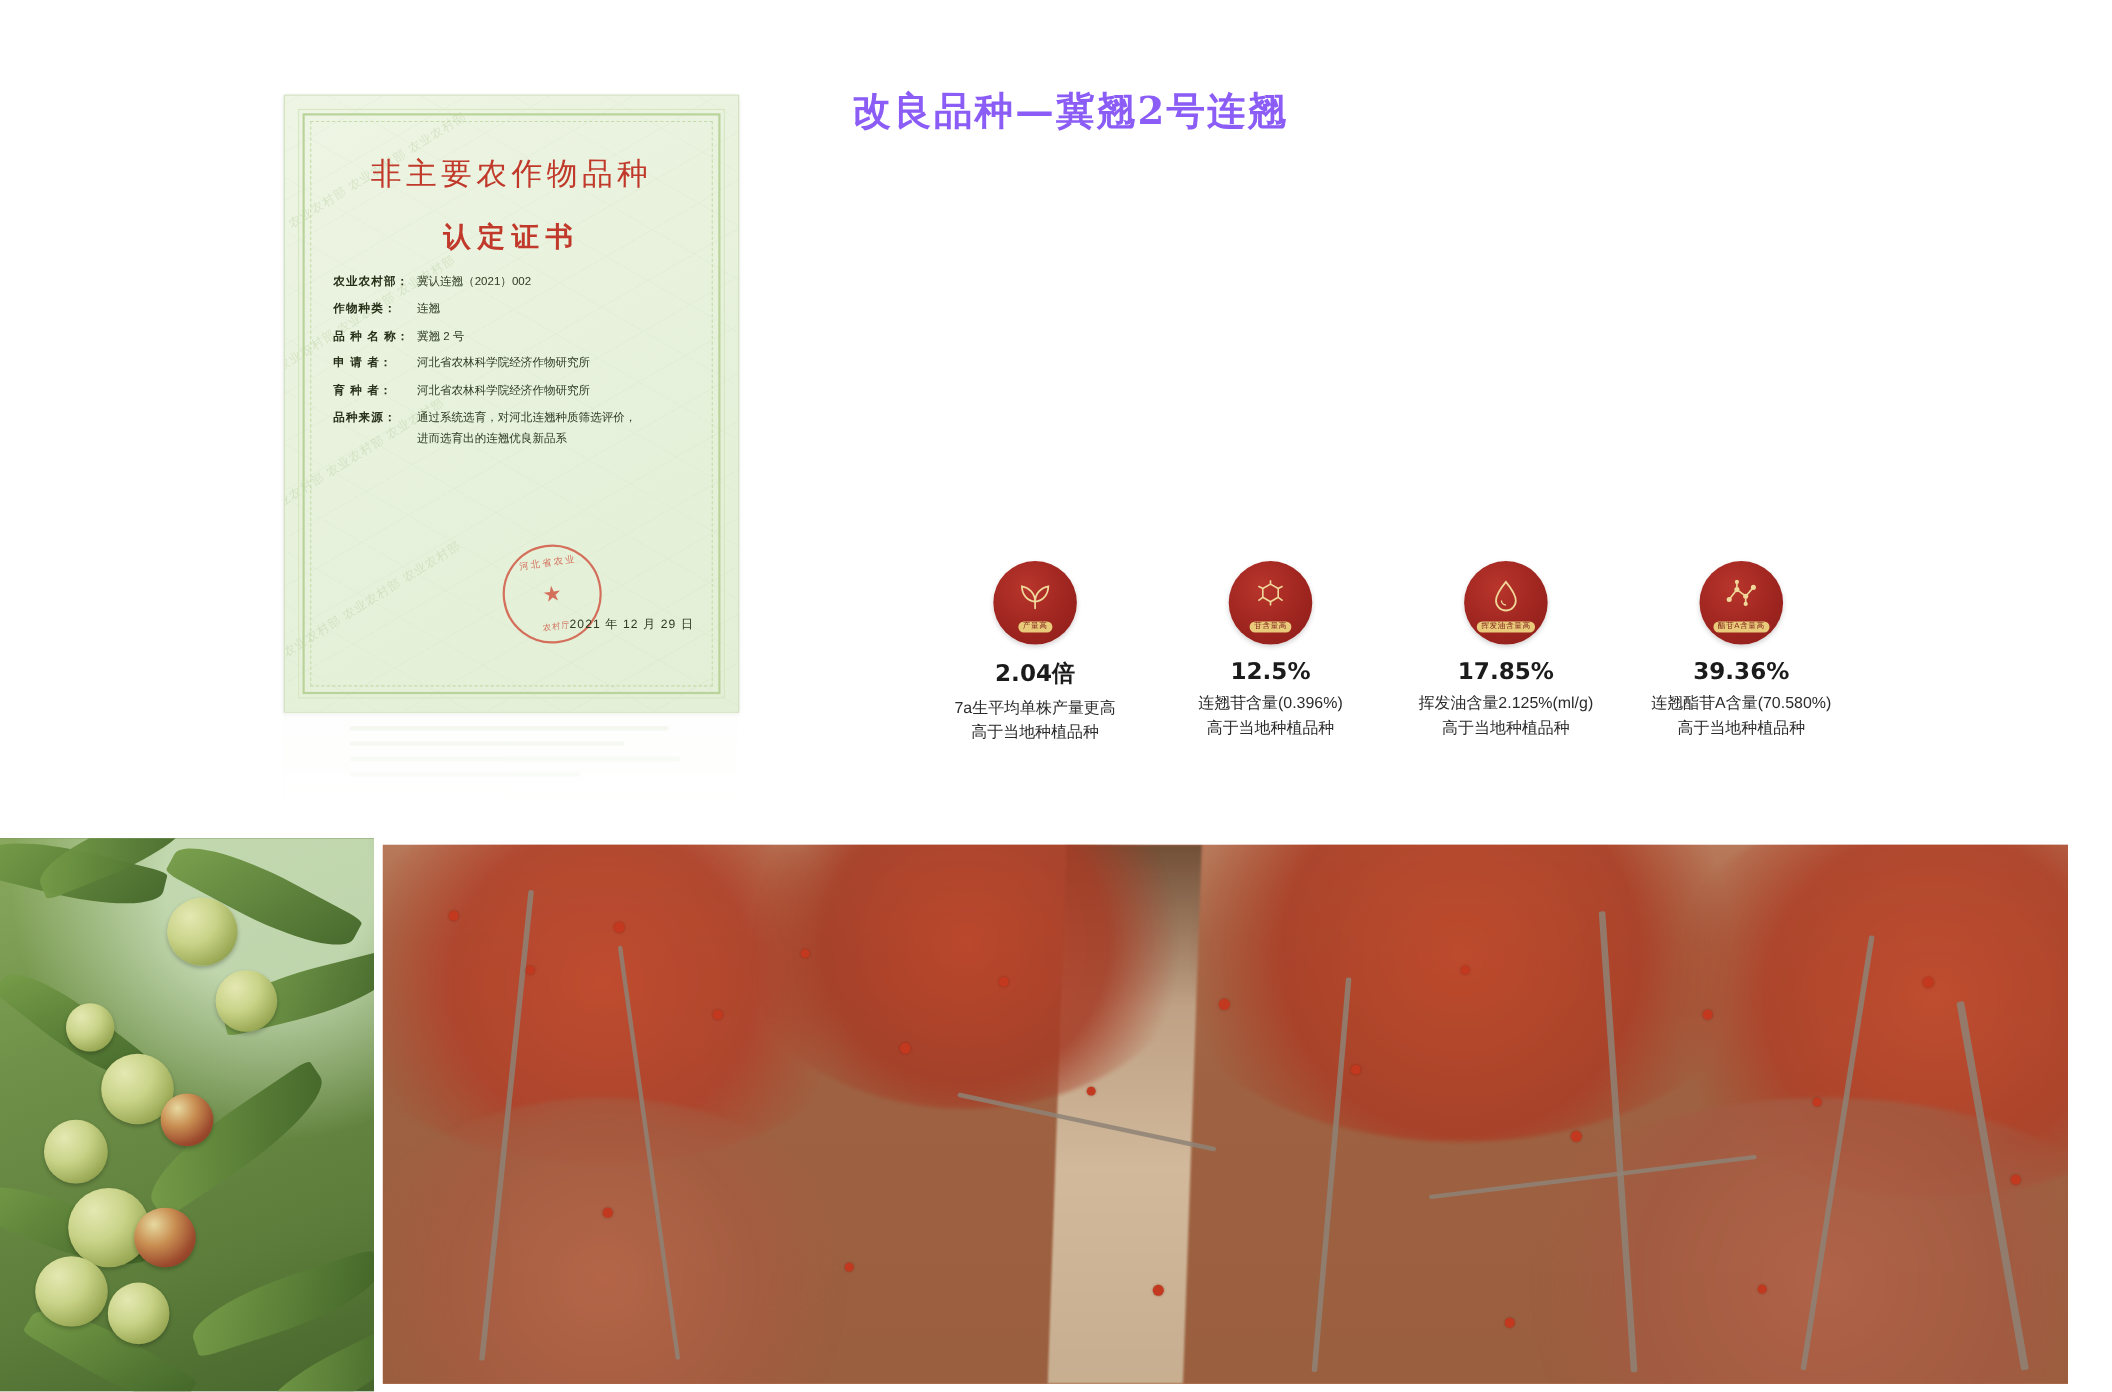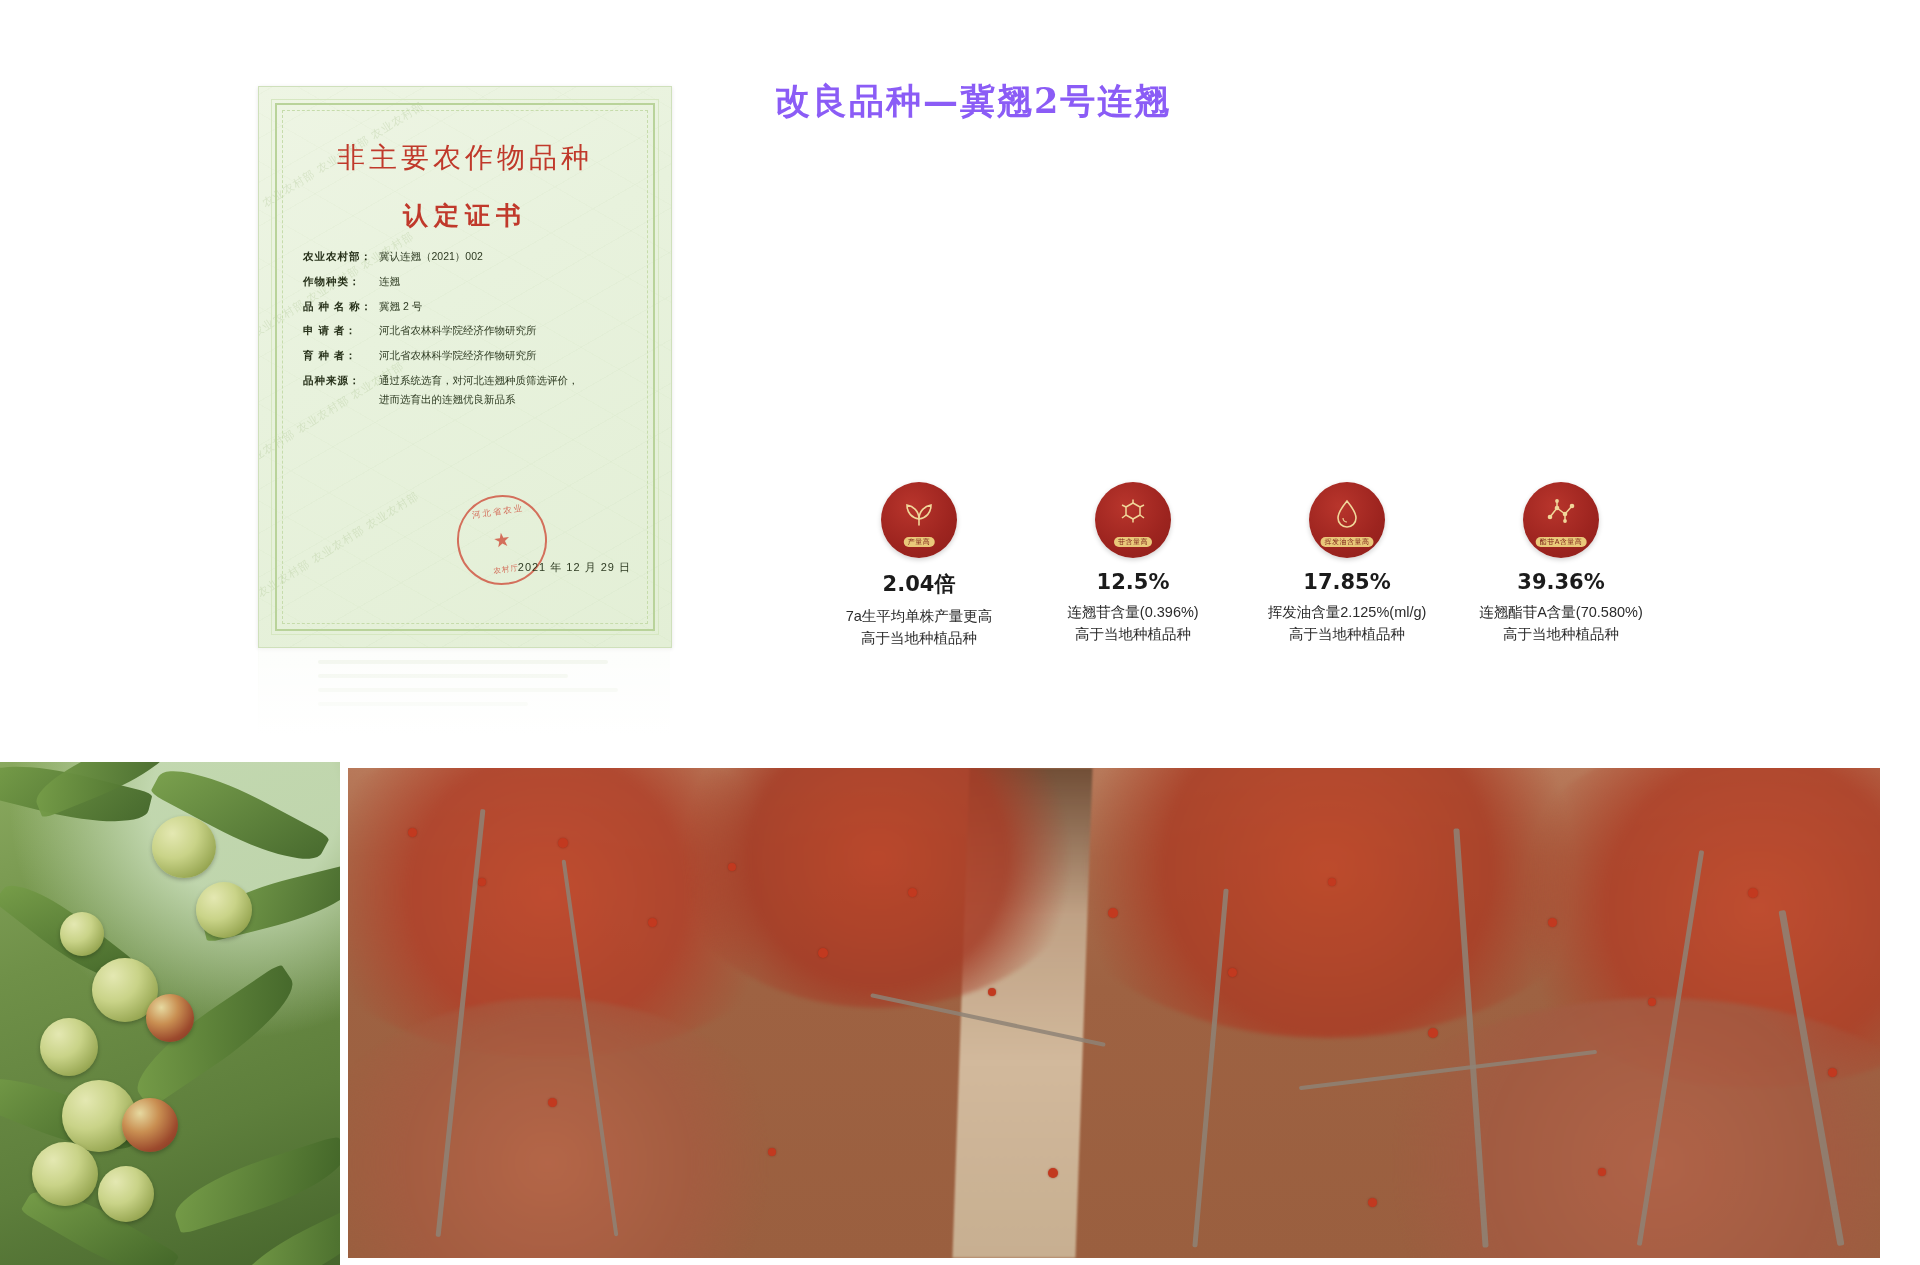--- a/index.html
+++ b/index.html
@@ -222,24 +222,24 @@
     color: #2b2b2b;
     text-align: justify;
     text-indent: 2em;
     font-family: "DejaVu Sans", "Liberation Sans", sans-serif;
   }
 
   
   .stats {
     position: absolute;
     left: 790px;
-    top: 482px;
+    top: 510px;
     width: 900px;
     display: flex;
-    justify-content: center;
+    justify-content: flex-end;
   }
   .stat {
     width: 214px;
     text-align: center;
   }
   .stat-badge {
     width: 76px;
     height: 76px;
     margin: 0 auto 12px auto;
     border-radius: 50%;

